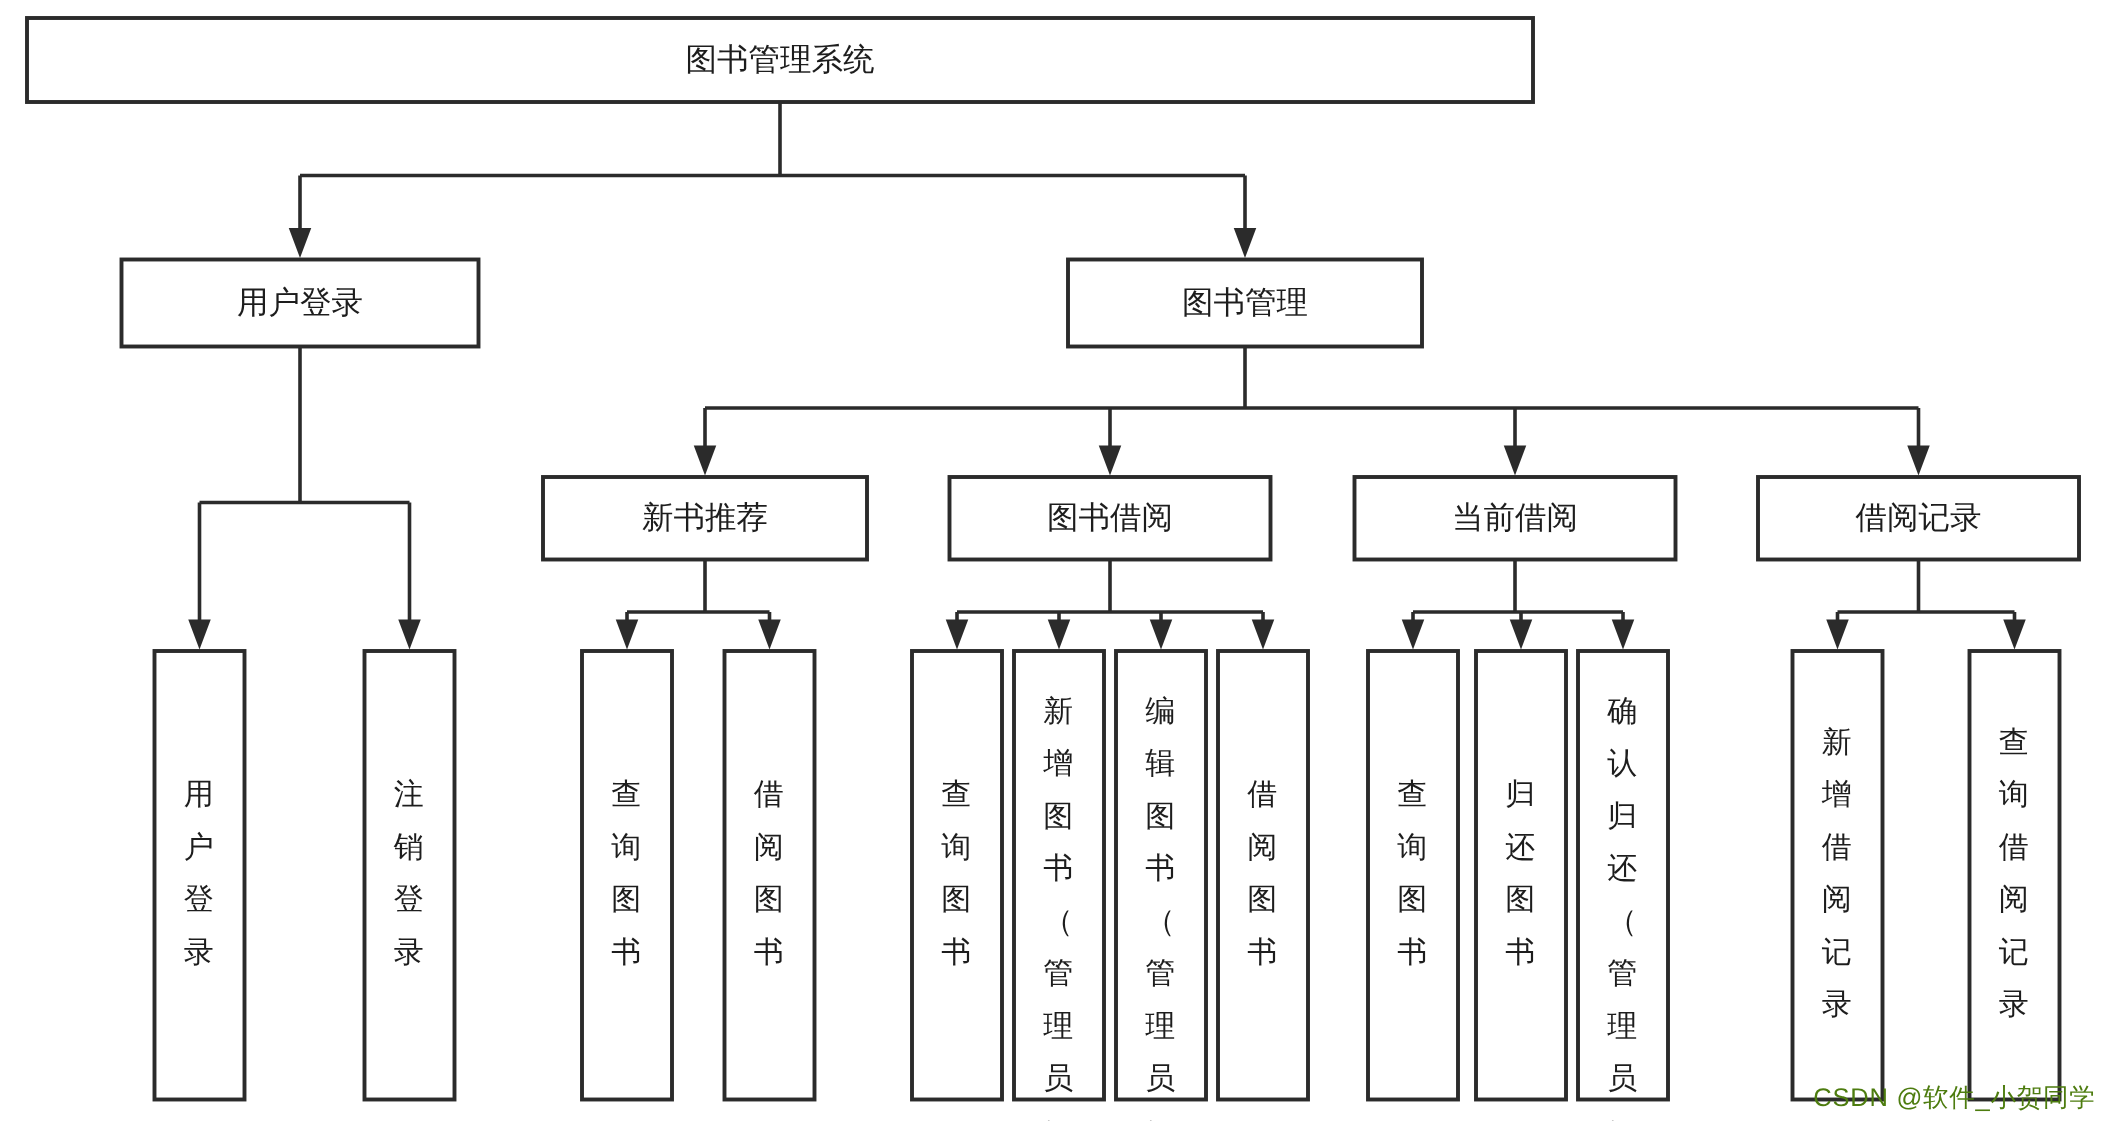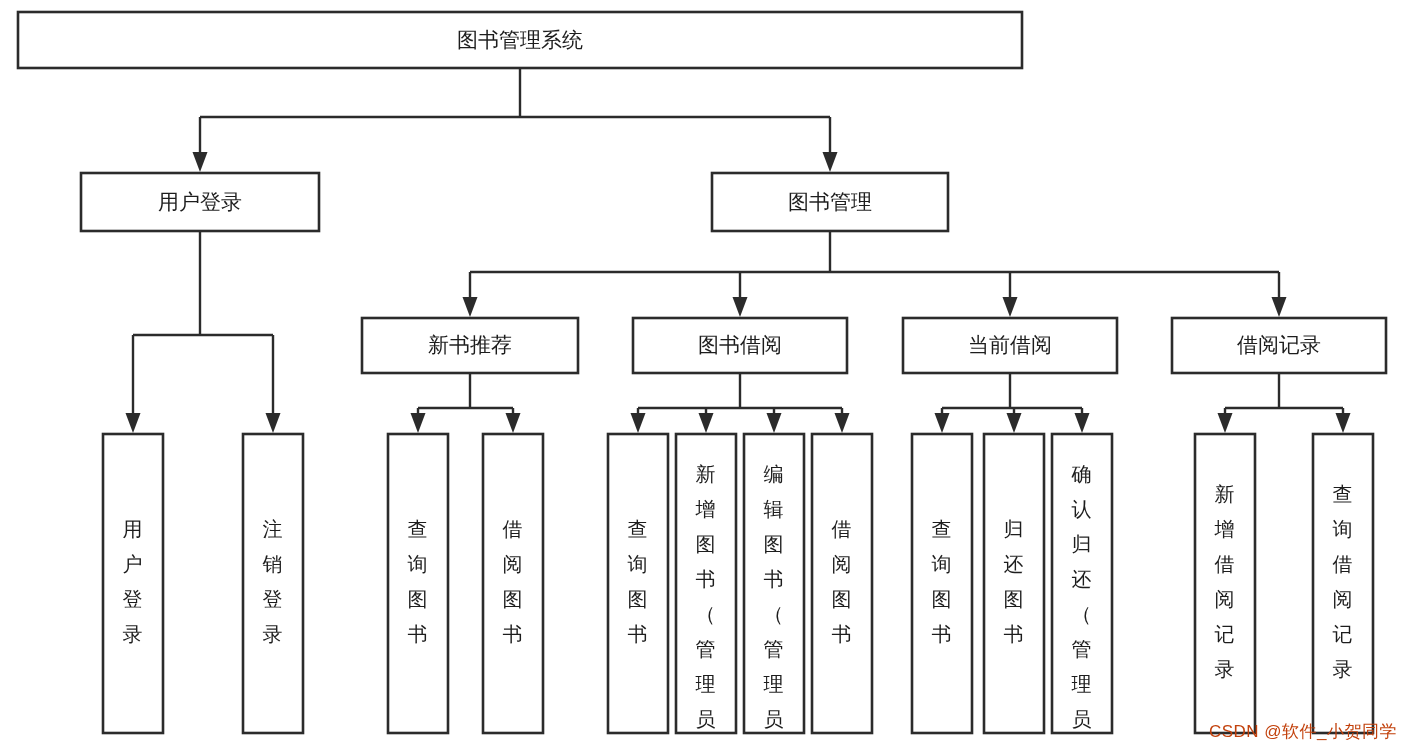--- a/index.html
+++ b/index.html
@@ -53,21 +53,21 @@
   .node-label.vertical {
     font-size: 20px;
     letter-spacing: 1px;
   }
   .watermark {
     position: absolute;
     right: 8px;
     bottom: 4px;
     font-family: "Liberation Sans", "DejaVu Sans", sans-serif;
     font-size: 17px;
-    color: #c2410c;
+    color: #4d7c0f;
     letter-spacing: 0.5px;
     pointer-events: none;
     user-select: none;
   }
 </style>
 </head>
 <body>
 
 <div id="diagram-root">
   <svg id="tree-svg" viewBox="0 0 1405 747">

